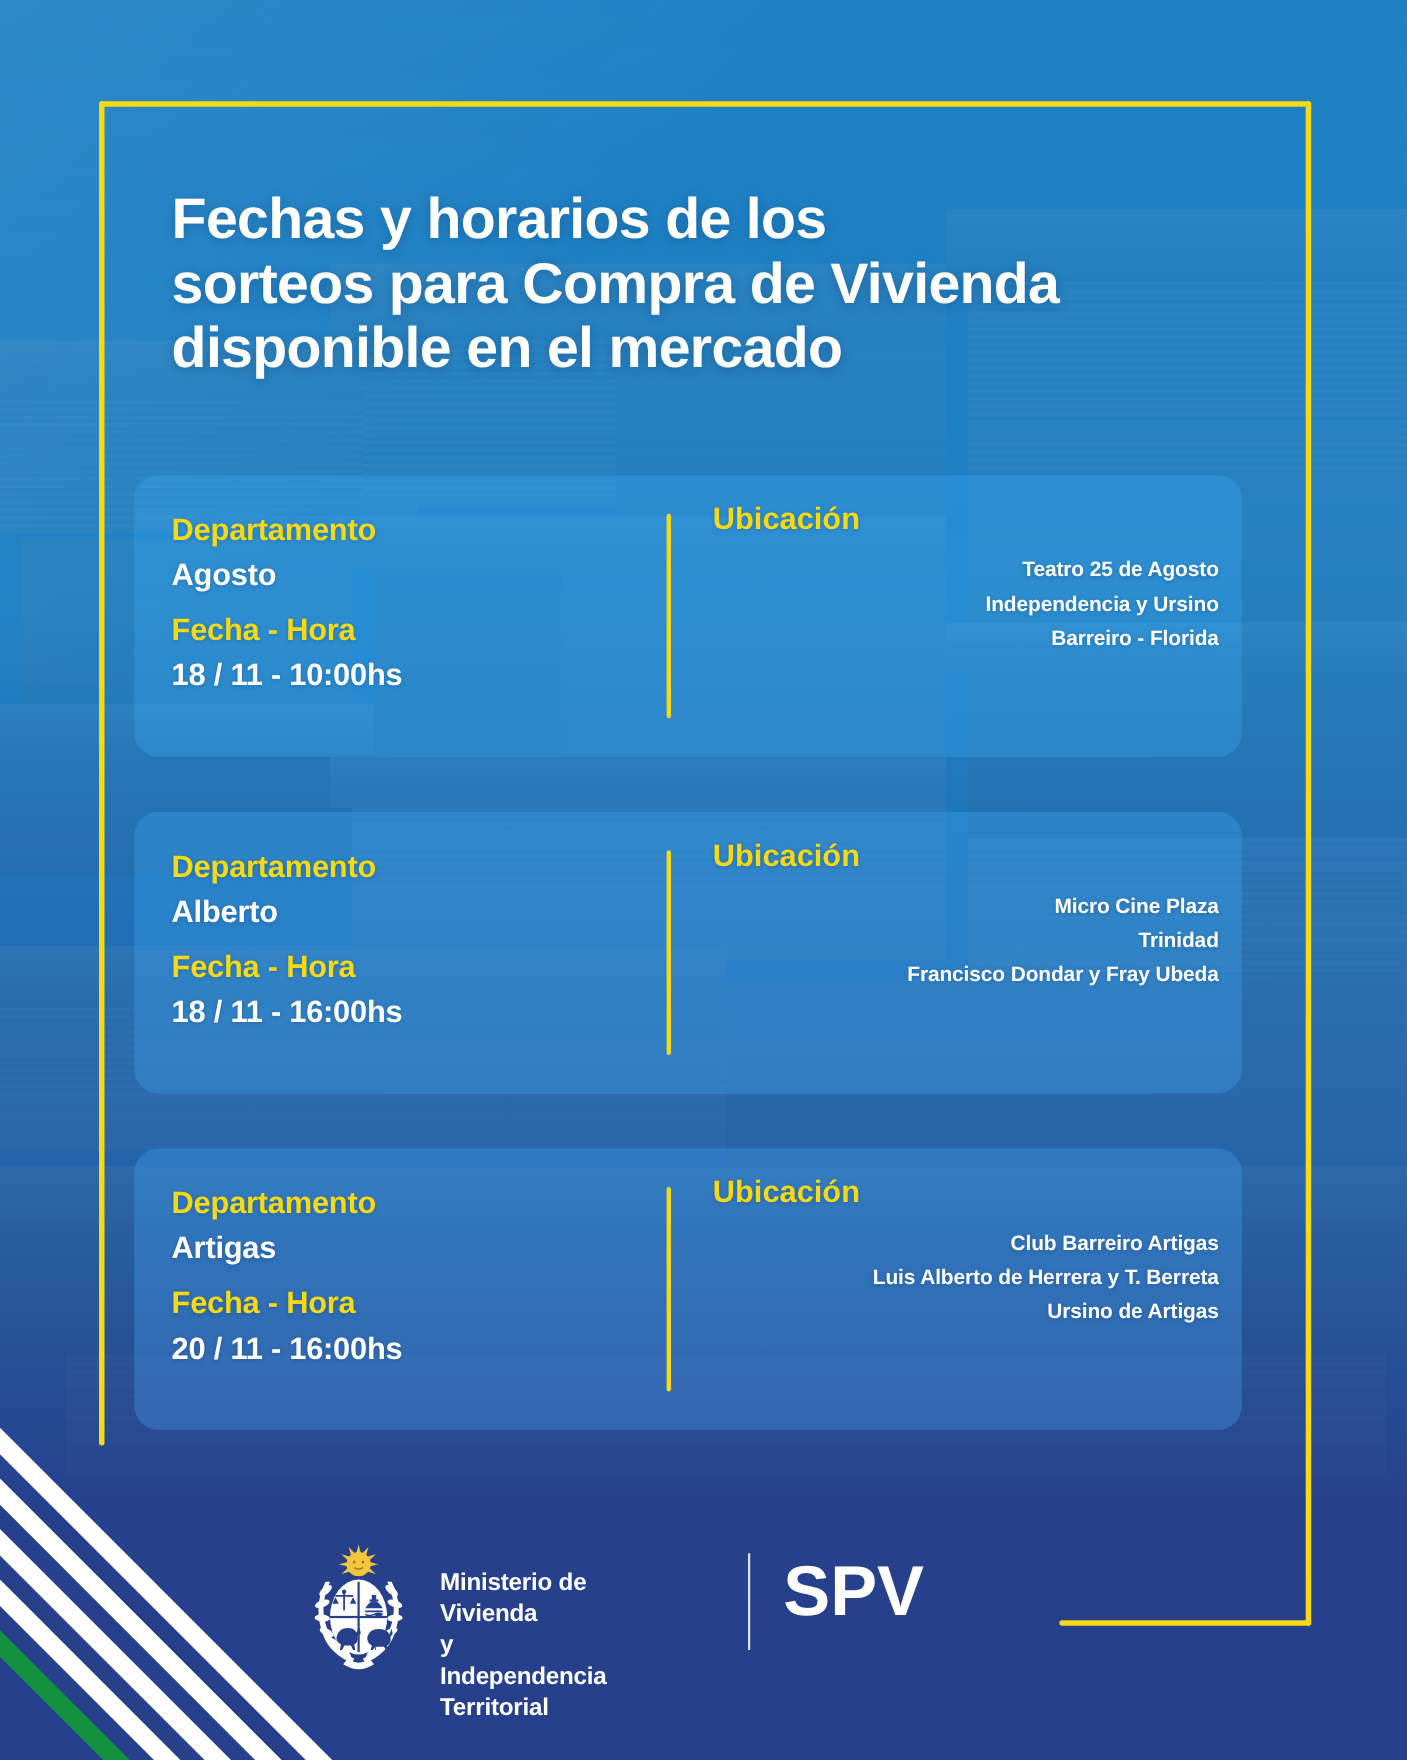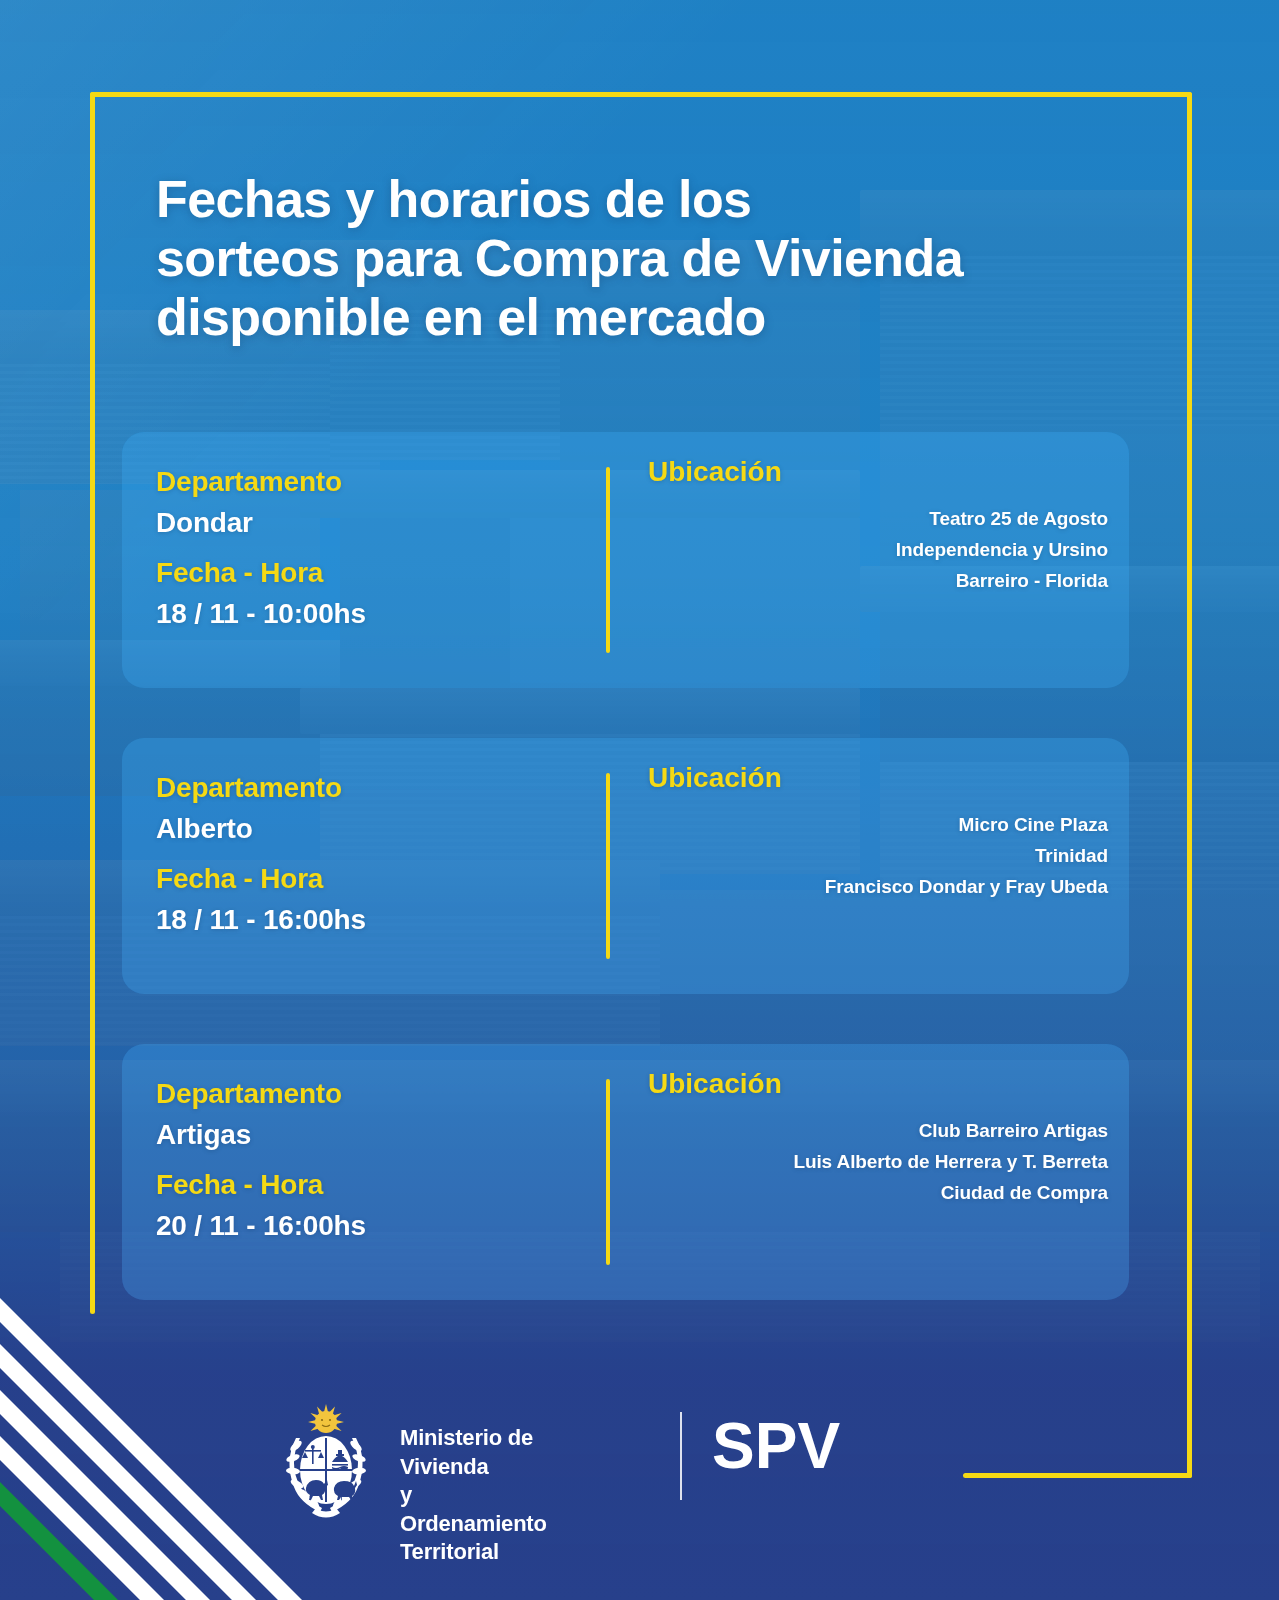--- a/index.html
+++ b/index.html
@@ -196,21 +196,21 @@
 
   <div class="heading">
     <span>Fechas y horarios de los</span>
     <span>sorteos para Compra de Vivienda</span>
     <span>disponible en el mercado</span>
   </div>
 
   <div class="card" id="card0">
     <div class="col-left">
       <div class="lbl">Departamento</div>
-      <div class="val">Dondar</div>
+      <div class="val">Agosto</div>
       <div class="lbl">Fecha - Hora</div>
       <div class="val">18 / 11 - 10:00hs</div>
     </div>
     <div class="divider"></div>
     <div class="col-right">
       <div class="loc-title">Ubicación</div>
       <div class="loc-line">Teatro 25 de Agosto</div>
       <div class="loc-line">Independencia y Ursino</div>
       <div class="loc-line">Barreiro - Florida</div>
     </div>
@@ -237,21 +237,21 @@
       <div class="lbl">Departamento</div>
       <div class="val">Artigas</div>
       <div class="lbl">Fecha - Hora</div>
       <div class="val">20 / 11 - 16:00hs</div>
     </div>
     <div class="divider"></div>
     <div class="col-right">
       <div class="loc-title">Ubicación</div>
       <div class="loc-line">Club Barreiro Artigas</div>
       <div class="loc-line">Luis Alberto de Herrera y T. Berreta</div>
-      <div class="loc-line">Ciudad de Compra</div>
+      <div class="loc-line">Ursino de Artigas</div>
     </div>
   </div>
 
   <div class="stripes">
     <i style="left:-166px; top:0px;"></i>
     <i style="left:-120px; top:0px;"></i>
     <i style="left:-74px;  top:0px;"></i>
     <i style="left:-28px;  top:0px;"></i>
     <i class="green" style="left:-212px; top:0px;"></i>
   </div>
@@ -326,21 +326,21 @@
         <path d="M34 96 q2 -8 10 -8 q6 0 8 4 l3 -4 l1 5 l-3 2 q1 6 -3 8 l1 5 h-2 l-2 -4 h-6 l-2 4 h-2 l1 -5 q-5 -3 -4 -7 z"></path>
       </g>
 
       <g fill="#27408b">
         <path d="M62 96 q2 -7 10 -7 q8 0 10 5 l2 -5 l1 4 l-2 3 q1 6 -3 8 l1 4 h-2 l-2 -3 h-8 l-2 3 h-2 l1 -4 q-5 -3 -4 -8 z"></path>
       </g>
     </svg>
 
     <div class="brand-txt">
       <div>Ministerio de Vivienda</div>
-      <div>y Ordenamiento Territorial</div>
+      <div>y Independencia Territorial</div>
     </div>
 
     <div class="brand-sep"></div>
 
     <div class="spv">SPV</div>
   </div>
 
 </div>
 
 </body></html>

